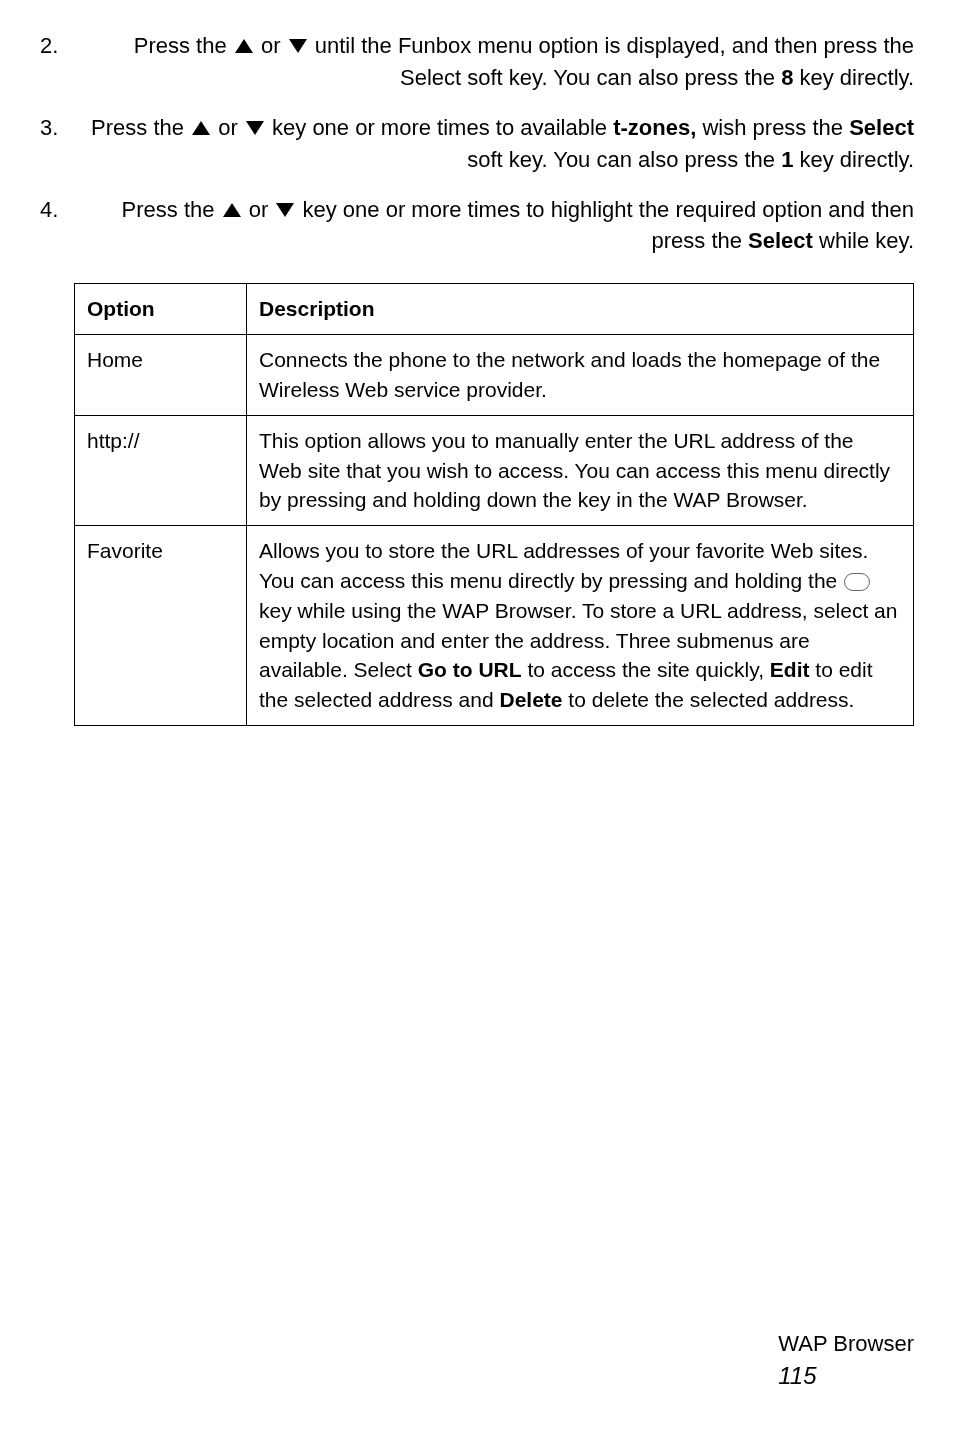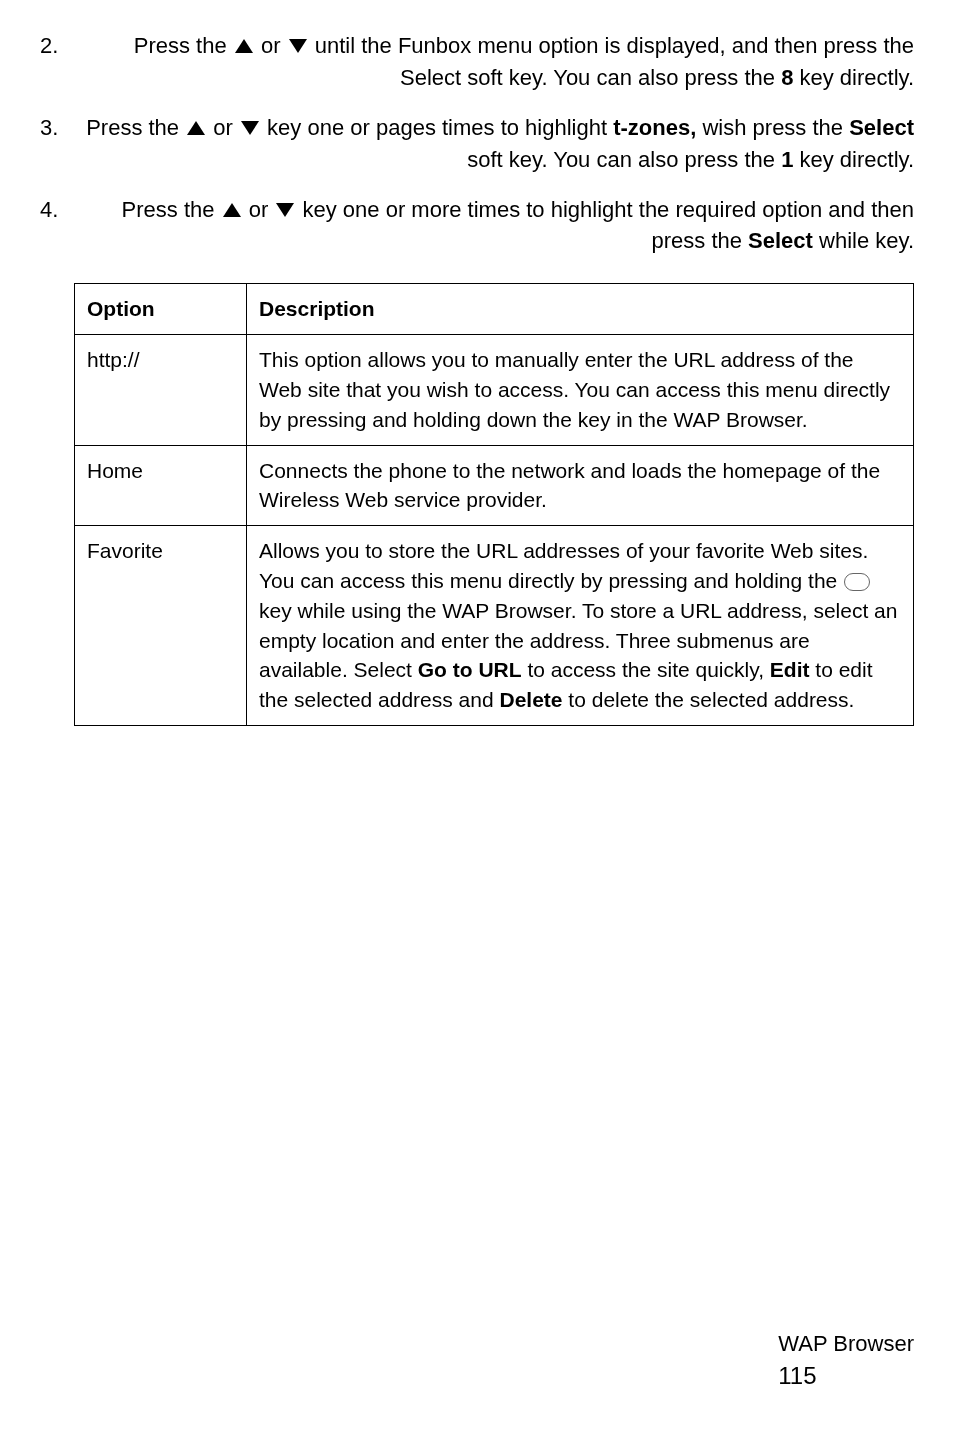--- a/index.html
+++ b/index.html
@@ -89,55 +89,56 @@
     .footer {
       position: absolute;
       bottom: 40px;
       right: 40px;
       text-align: left;
       font-size: 22px;
       line-height: 1.4;
     }
     .page-num {
       font-size: 24px;
+      font-style: italic;
     }
   </style>
 </head>
 <body>
 
 <div id="list-container">
     <div class="list-item">
       <div class="list-num">2.</div>
       <div class="list-content"><span>Press the </span><span class="triangle-up"></span><span> or </span><span class="triangle-down"></span><span> until the Funbox menu option is displayed, and then press the Select soft key. You can also press the </span><span class="bold">8</span><span> key directly.</span></div>
     </div>
     <div class="list-item">
       <div class="list-num">3.</div>
-      <div class="list-content"><span>Press the </span><span class="triangle-up"></span><span> or </span><span class="triangle-down"></span><span> key one or pages times to highlight </span><span class="bold">t-zones,</span><span> wish press the </span><span class="bold">Select</span><span> soft key. You can also press the </span><span class="bold">1</span><span> key directly.</span></div>
+      <div class="list-content"><span>Press the </span><span class="triangle-up"></span><span> or </span><span class="triangle-down"></span><span> key one or more times to available </span><span class="bold">t-zones,</span><span> wish press the </span><span class="bold">Select</span><span> soft key. You can also press the </span><span class="bold">1</span><span> key directly.</span></div>
     </div>
     <div class="list-item">
       <div class="list-num">4.</div>
       <div class="list-content"><span>Press the </span><span class="triangle-up"></span><span> or </span><span class="triangle-down"></span><span> key one or more times to highlight the required option and then press the </span><span class="bold">Select</span><span> while key.</span></div>
     </div>
   </div>
 
 <table>
   <thead>
     <tr>
       <th class="col-option">Option</th>
       <th>Description</th>
     </tr>
   </thead>
   <tbody id="table-body">
       <tr>
+        <td class="col-option">Home</td>
+        <td><span>Connects the phone to the network and loads the homepage of the Wireless Web service provider.</span></td>
+      </tr>
+      <tr>
         <td class="col-option">http://</td>
         <td><span>This option allows you to manually enter the URL address of the Web site that you wish to access. You can access this menu directly by pressing and holding down the key in the WAP Browser.</span></td>
-      </tr>
-      <tr>
-        <td class="col-option">Home</td>
-        <td><span>Connects the phone to the network and loads the homepage of the Wireless Web service provider.</span></td>
       </tr>
       <tr>
         <td class="col-option">Favorite</td>
         <td><span>Allows you to store the URL addresses of your favorite Web sites. You can access this menu directly by pressing and holding the </span><span class="key-icon"></span><span> key while using the WAP Browser. To store a URL address, select an empty location and enter the address. Three submenus are available. Select </span><span class="bold">Go to URL</span><span> to access the site quickly, </span><span class="bold">Edit</span><span> to edit the selected address and </span><span class="bold">Delete</span><span> to delete the selected address.</span></td>
       </tr>
     </tbody>
 </table>
 
 <div class="footer">
   <div>WAP Browser</div>

